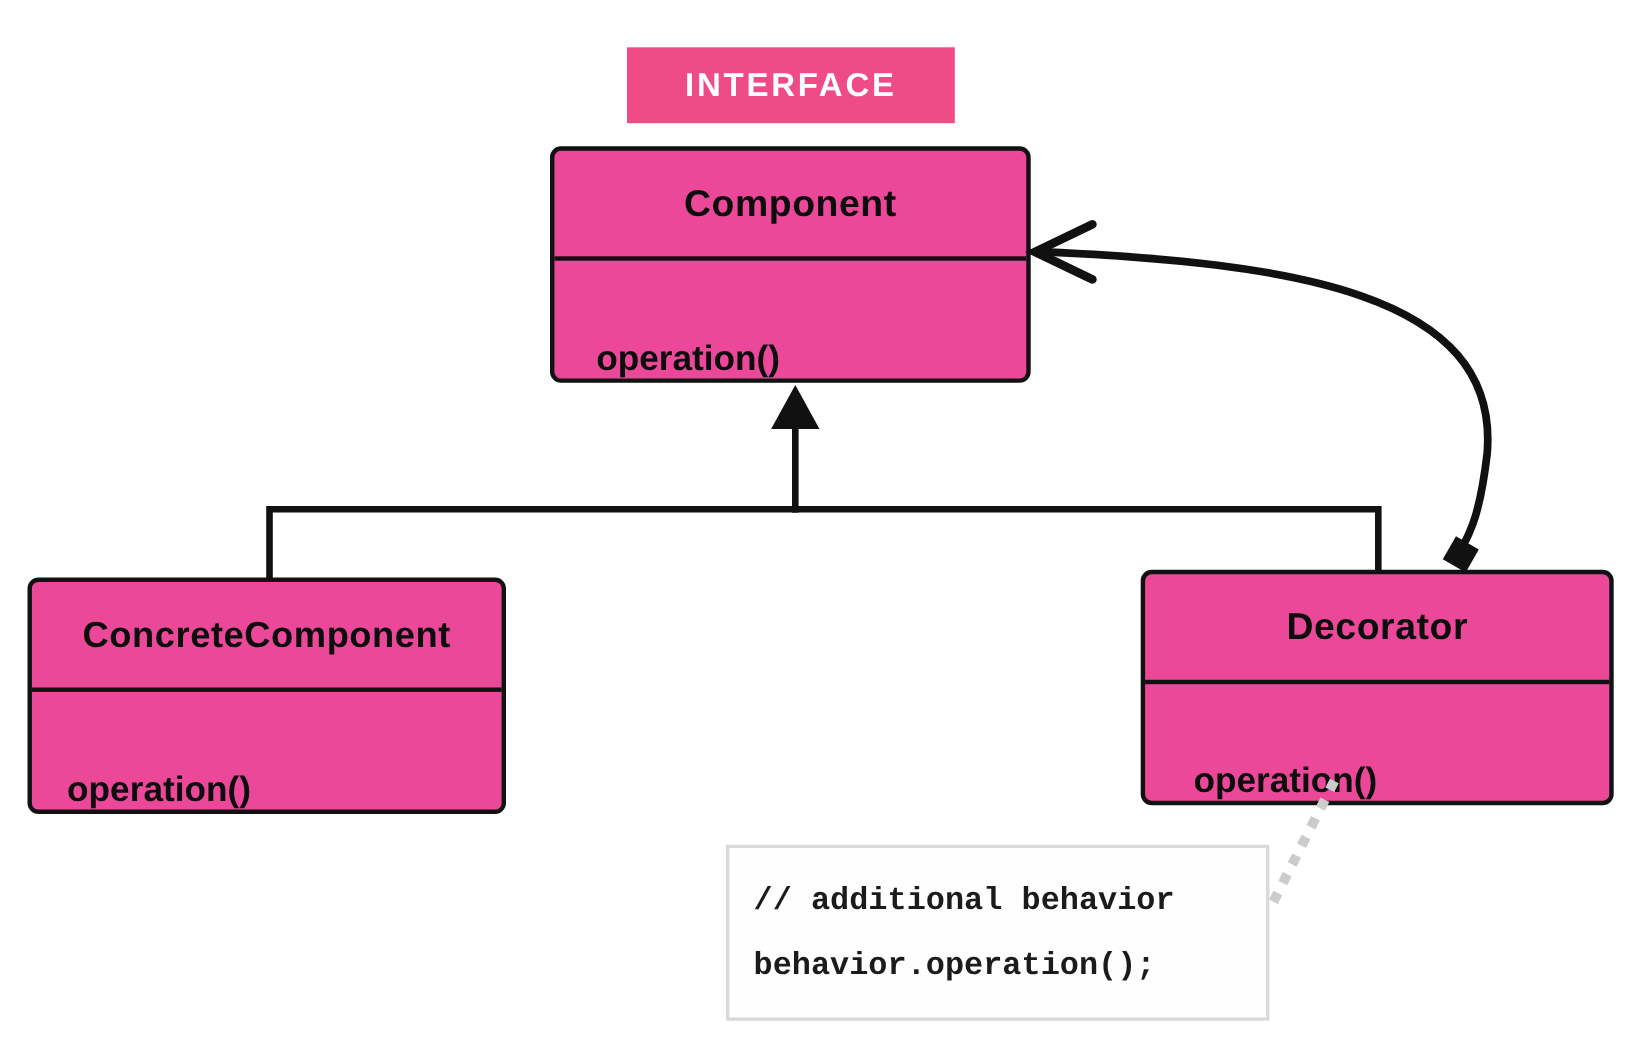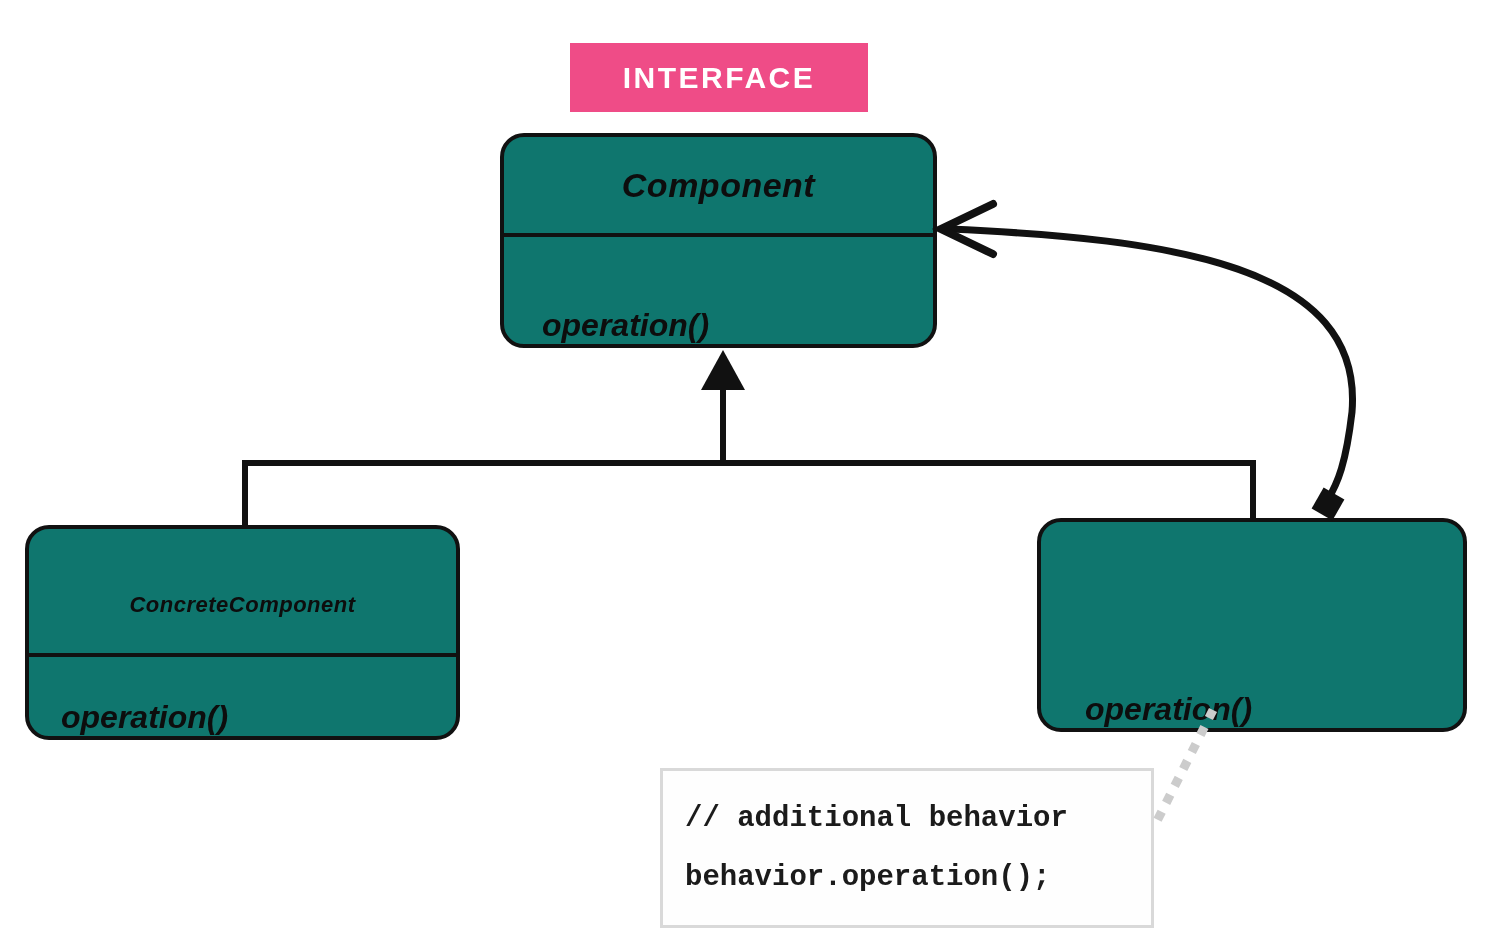--- a/index.html
+++ b/index.html
@@ -23,44 +23,43 @@
     position: absolute;
     left: 570px; top: 43px;
     width: 298px; height: 69px;
     background: var(--badge-bg);
     color: var(--badge-fg);
     display: flex; align-items: center; justify-content: center;
     font-size: 30px; font-weight: 600; letter-spacing: 2.5px;
   }
   .uml-box {
     position: absolute;
-    background: #0f766e;
+    background: #ec4899;
     border: 4px solid var(--stroke);
-    border-radius: 24px;
+    border-radius: 10px;
     display: flex;
     flex-direction: column;
-    font-style: italic;
   }
   .uml-box .title {
     flex: 0 0 100px;
     border-bottom: 4px solid var(--stroke);
     display: flex; align-items: center; justify-content: center;
     font-size: 34px; font-weight: 700; color: #0d0d0d;
     letter-spacing: 0.5px;
   }
   .uml-box .body {
     flex: 1 1 auto;
     display: flex; align-items: flex-end;
     font-size: 32px; font-weight: 700; color: #0d0d0d;
   }
   .box-component   { left: 500px;  top: 133px; width: 437px; height: 215px; }
   .box-component .body { padding-left: 38px; }
   .box-concrete    { left: 25px;   top: 525px; width: 435px; height: 215px; }
   .box-concrete .body { padding-left: 32px; }
-  .box-concrete .title { font-size: 22px; margin-top: 28px; }
+  .box-concrete .title { font-size: 33px; }
   .box-decorator   { left: 1037px; top: 518px; width: 430px; height: 214px; }
   .box-decorator .body { padding-left: 44px; }
   .note-box {
     position: absolute;
     left: 660px; top: 768px;
     width: 494px; height: 160px;
     background: #fefefe;
     border: 3px solid var(--note-border);
     display: flex; flex-direction: column; justify-content: center;
     gap: 26px;
@@ -93,20 +92,21 @@
   </div>
 
   <div class="uml-box box-concrete">
     <div class="title">ConcreteComponent</div>
     <div class="body">
       <span>operation()</span>
     </div>
   </div>
 
   <div class="uml-box box-decorator">
+    <div class="title">Decorator</div>
     <div class="body">
       <span>operation()</span>
     </div>
   </div>
 
   <div class="note-box">
     <div>// additional behavior</div>
     <div>behavior.operation();</div>
   </div>
 

